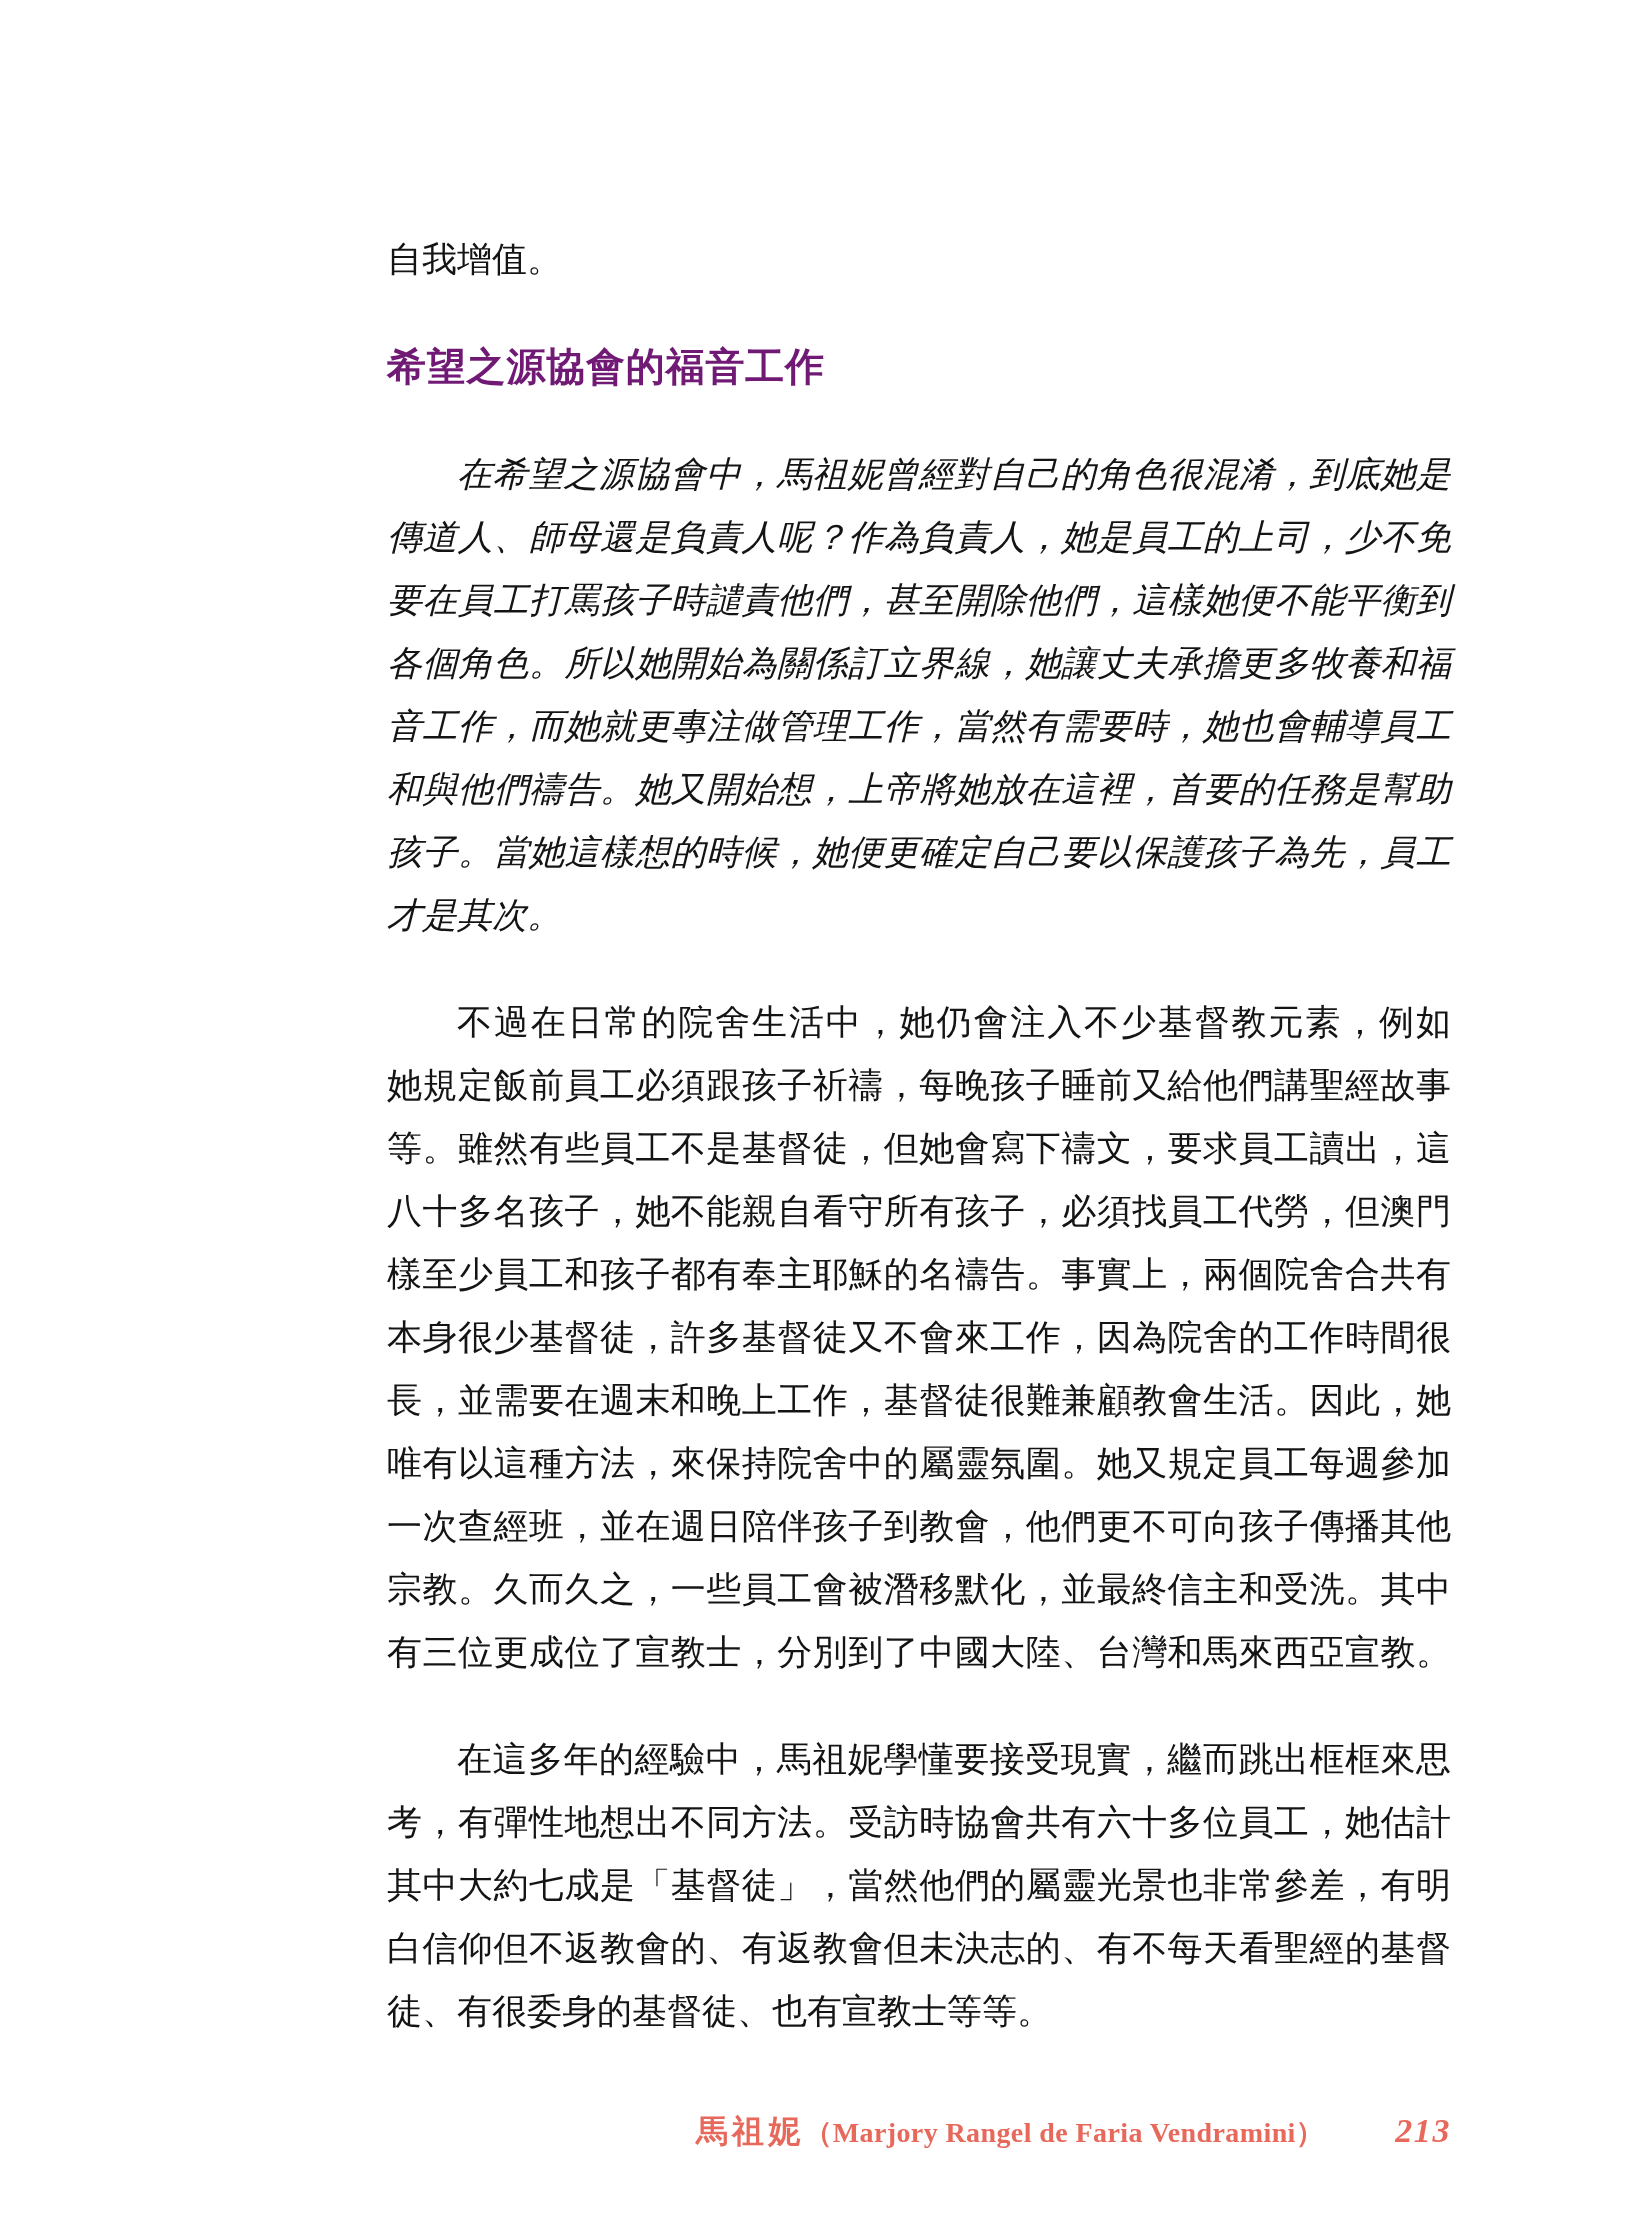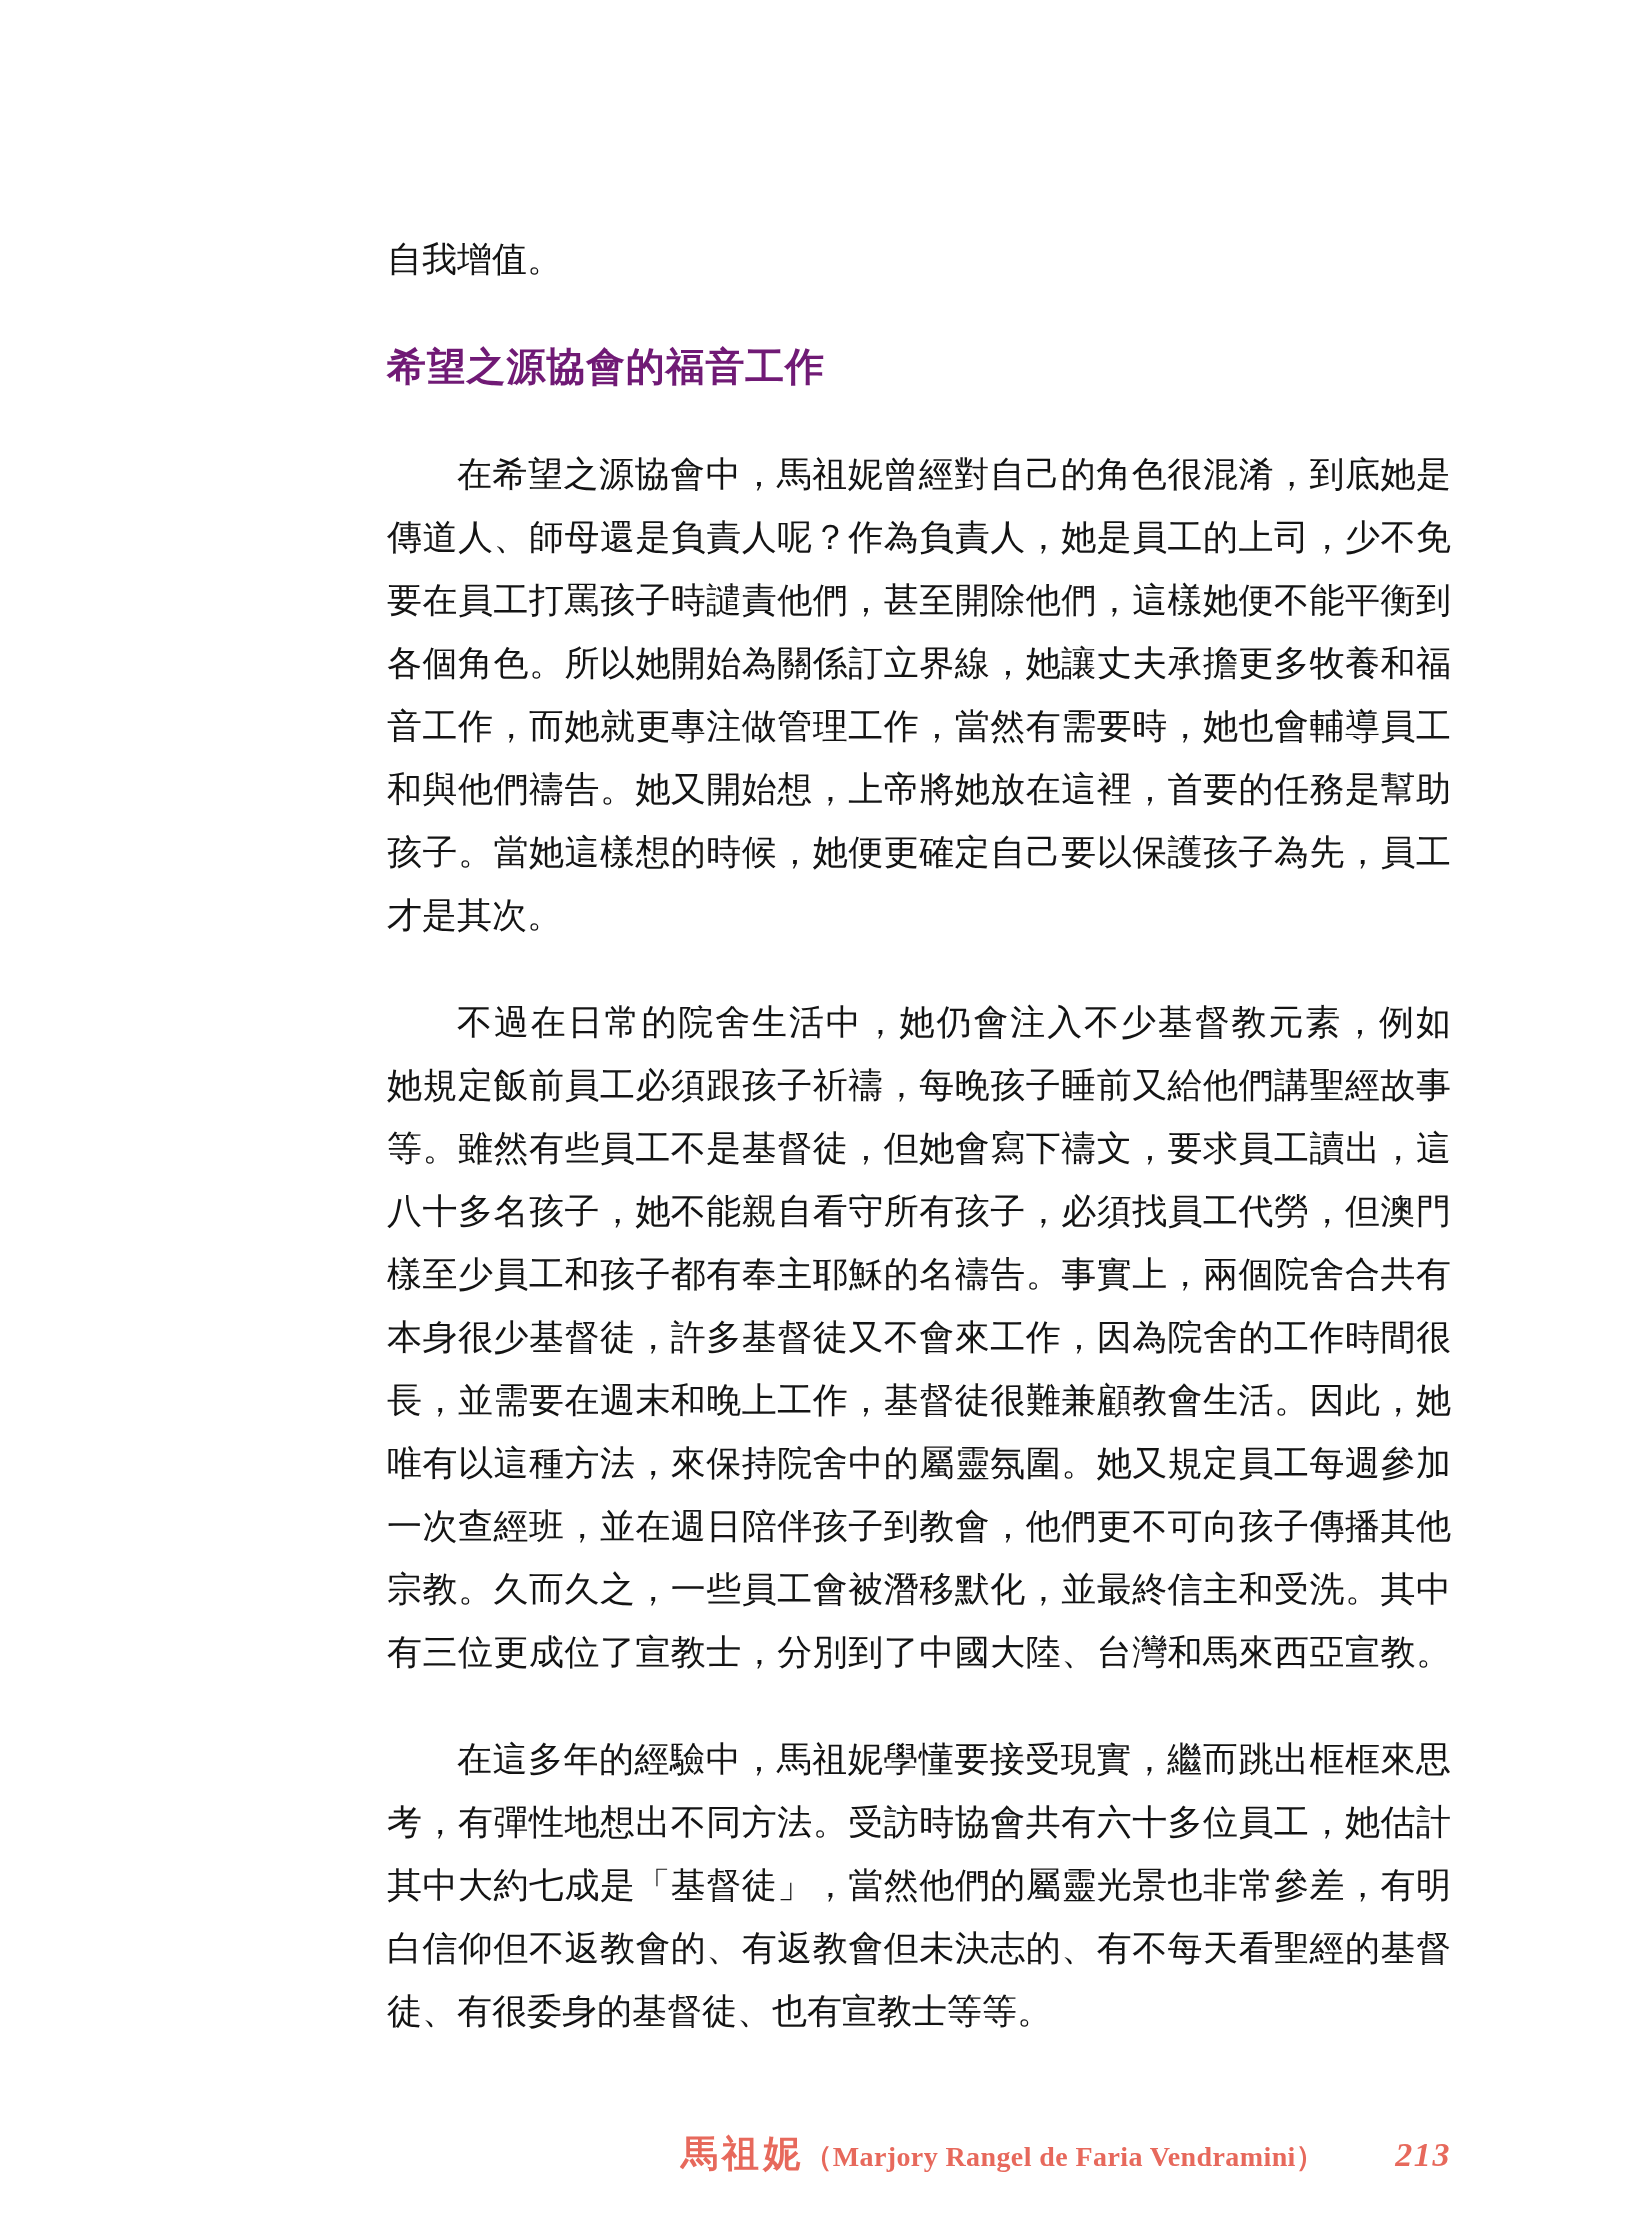--- a/index.html
+++ b/index.html
@@ -39,20 +39,21 @@
     font-weight: bold;
     letter-spacing: 0.8px;
   }
   .para {
     margin: 44px 0 0 0;
     font-size: 35px;
     line-height: 63px;
   }
   .para.first {
     margin-top: 52px;
+    font-style: italic;
   }
   .line {
     text-align: justify;
     text-align-last: justify;
   }
   .line.no-fill {
     text-align: left;
     text-align-last: left;
   }
   .para.indent .line:first-child {
@@ -64,23 +65,22 @@
     left: 387px;
     width: 1064px;
     display: flex;
     justify-content: flex-end;
     align-items: baseline;
     font-weight: bold;
     line-height: 43px;
     white-space: nowrap;
   }
   .footer .zh {
-    font-size: 37px;
+    font-size: 32px;
     letter-spacing: 4.1px;
-    margin-top: 23px;
   }
   .footer .en {
     font-size: 28px;
     letter-spacing: 0.4px;
   }
   .footer .num {
     font-size: 34px;
     font-style: italic;
     margin-left: 71px;
     letter-spacing: 1.6px;

